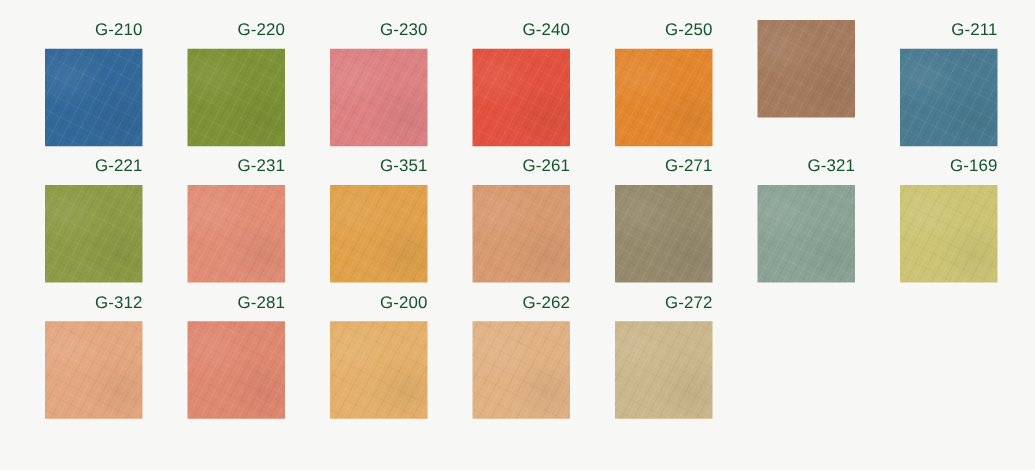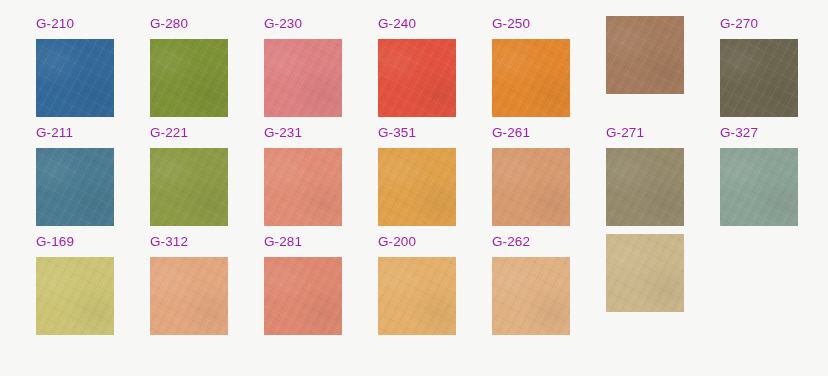--- a/index.html
+++ b/index.html
@@ -35,25 +35,26 @@
     width: 78px;
     height: 109px;
     position: relative;
   }
 
   .swatch-label {
     display: block;
     font-size: 13.5px;
     line-height: 14px;
     letter-spacing: 0.1px;
-    color: #a21caf;
+    color: #14532d;
     height: 22px;
     padding-top: 1px;
     white-space: nowrap;
     font-family: "Liberation Sans", sans-serif;
+    text-align: right;
   }
 
   .swatch-chip {
     position: relative;
     width: 78px;
     height: 78px;
     overflow: hidden;
     background-color: #cccccc;
   }
 
@@ -97,41 +98,37 @@
 </head>
 <body>
 
 <div id="palette-sheet">
   <div class="swatch-grid">
       <div class="swatch-cell">
         <span class="swatch-label">G-210</span>
         <div class="swatch-chip" style="background-color: rgb(51, 105, 154);"></div>
       </div>
       <div class="swatch-cell">
-        <span class="swatch-label">G-280</span>
+        <span class="swatch-label">G-220</span>
         <div class="swatch-chip" style="background-color: rgb(125, 146, 54);"></div>
       </div>
       <div class="swatch-cell">
         <span class="swatch-label">G-230</span>
         <div class="swatch-chip" style="background-color: rgb(221, 129, 131);"></div>
       </div>
       <div class="swatch-cell">
         <span class="swatch-label">G-240</span>
         <div class="swatch-chip" style="background-color: rgb(226, 82, 63);"></div>
       </div>
       <div class="swatch-cell">
         <span class="swatch-label">G-250</span>
         <div class="swatch-chip" style="background-color: rgb(227, 135, 47);"></div>
       </div>
       <div class="swatch-cell">
         <div class="swatch-chip" style="background-color: rgb(164, 123, 94);"></div>
-      </div>
-      <div class="swatch-cell">
-        <span class="swatch-label">G-270</span>
-        <div class="swatch-chip" style="background-color: rgb(108, 102, 80);"></div>
       </div>
       <div class="swatch-cell">
         <span class="swatch-label">G-211</span>
         <div class="swatch-chip" style="background-color: rgb(74, 123, 145);"></div>
       </div>
       <div class="swatch-cell">
         <span class="swatch-label">G-221</span>
         <div class="swatch-chip" style="background-color: rgb(141, 155, 70);"></div>
       </div>
       <div class="swatch-cell">
@@ -144,21 +141,21 @@
       </div>
       <div class="swatch-cell">
         <span class="swatch-label">G-261</span>
         <div class="swatch-chip" style="background-color: rgb(215, 154, 112);"></div>
       </div>
       <div class="swatch-cell">
         <span class="swatch-label">G-271</span>
         <div class="swatch-chip" style="background-color: rgb(149, 138, 108);"></div>
       </div>
       <div class="swatch-cell">
-        <span class="swatch-label">G-327</span>
+        <span class="swatch-label">G-321</span>
         <div class="swatch-chip" style="background-color: rgb(139, 163, 150);"></div>
       </div>
       <div class="swatch-cell">
         <span class="swatch-label">G-169</span>
         <div class="swatch-chip" style="background-color: rgb(204, 196, 116);"></div>
       </div>
       <div class="swatch-cell">
         <span class="swatch-label">G-312</span>
         <div class="swatch-chip" style="background-color: rgb(227, 167, 127);"></div>
       </div>
@@ -168,16 +165,17 @@
       </div>
       <div class="swatch-cell">
         <span class="swatch-label">G-200</span>
         <div class="swatch-chip" style="background-color: rgb(228, 176, 107);"></div>
       </div>
       <div class="swatch-cell">
         <span class="swatch-label">G-262</span>
         <div class="swatch-chip" style="background-color: rgb(224, 177, 131);"></div>
       </div>
       <div class="swatch-cell">
+        <span class="swatch-label">G-272</span>
         <div class="swatch-chip" style="background-color: rgb(203, 183, 140);"></div>
       </div>
     </div>
 </div>
 
 </body></html>

